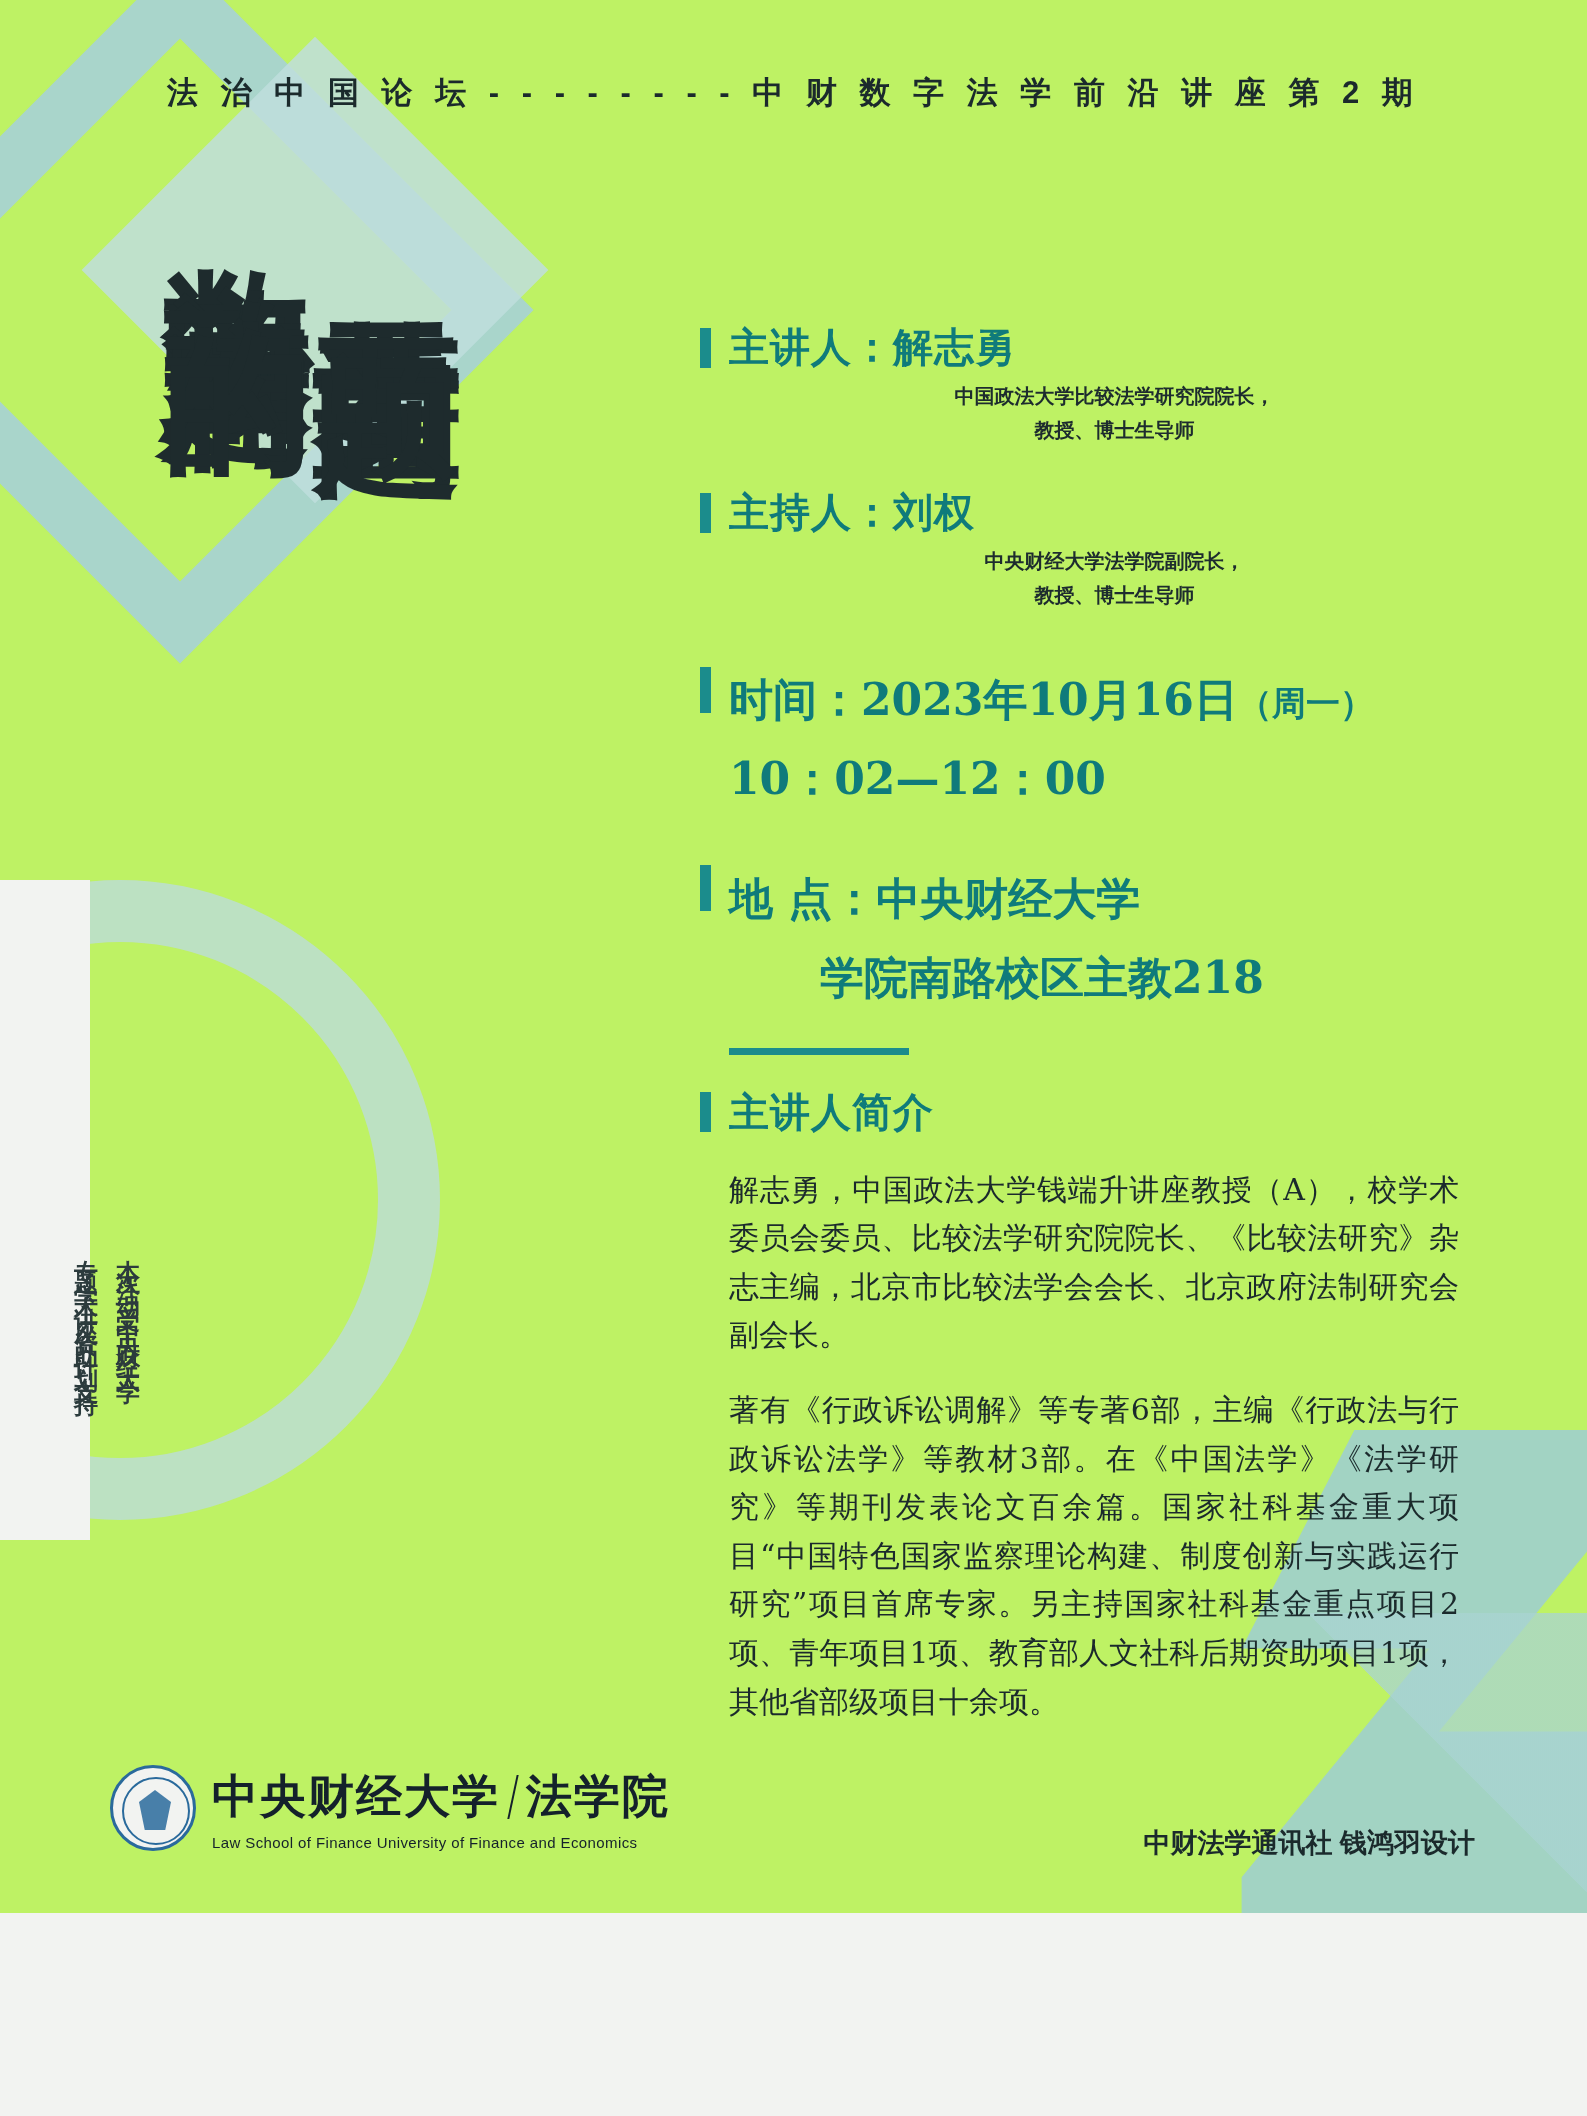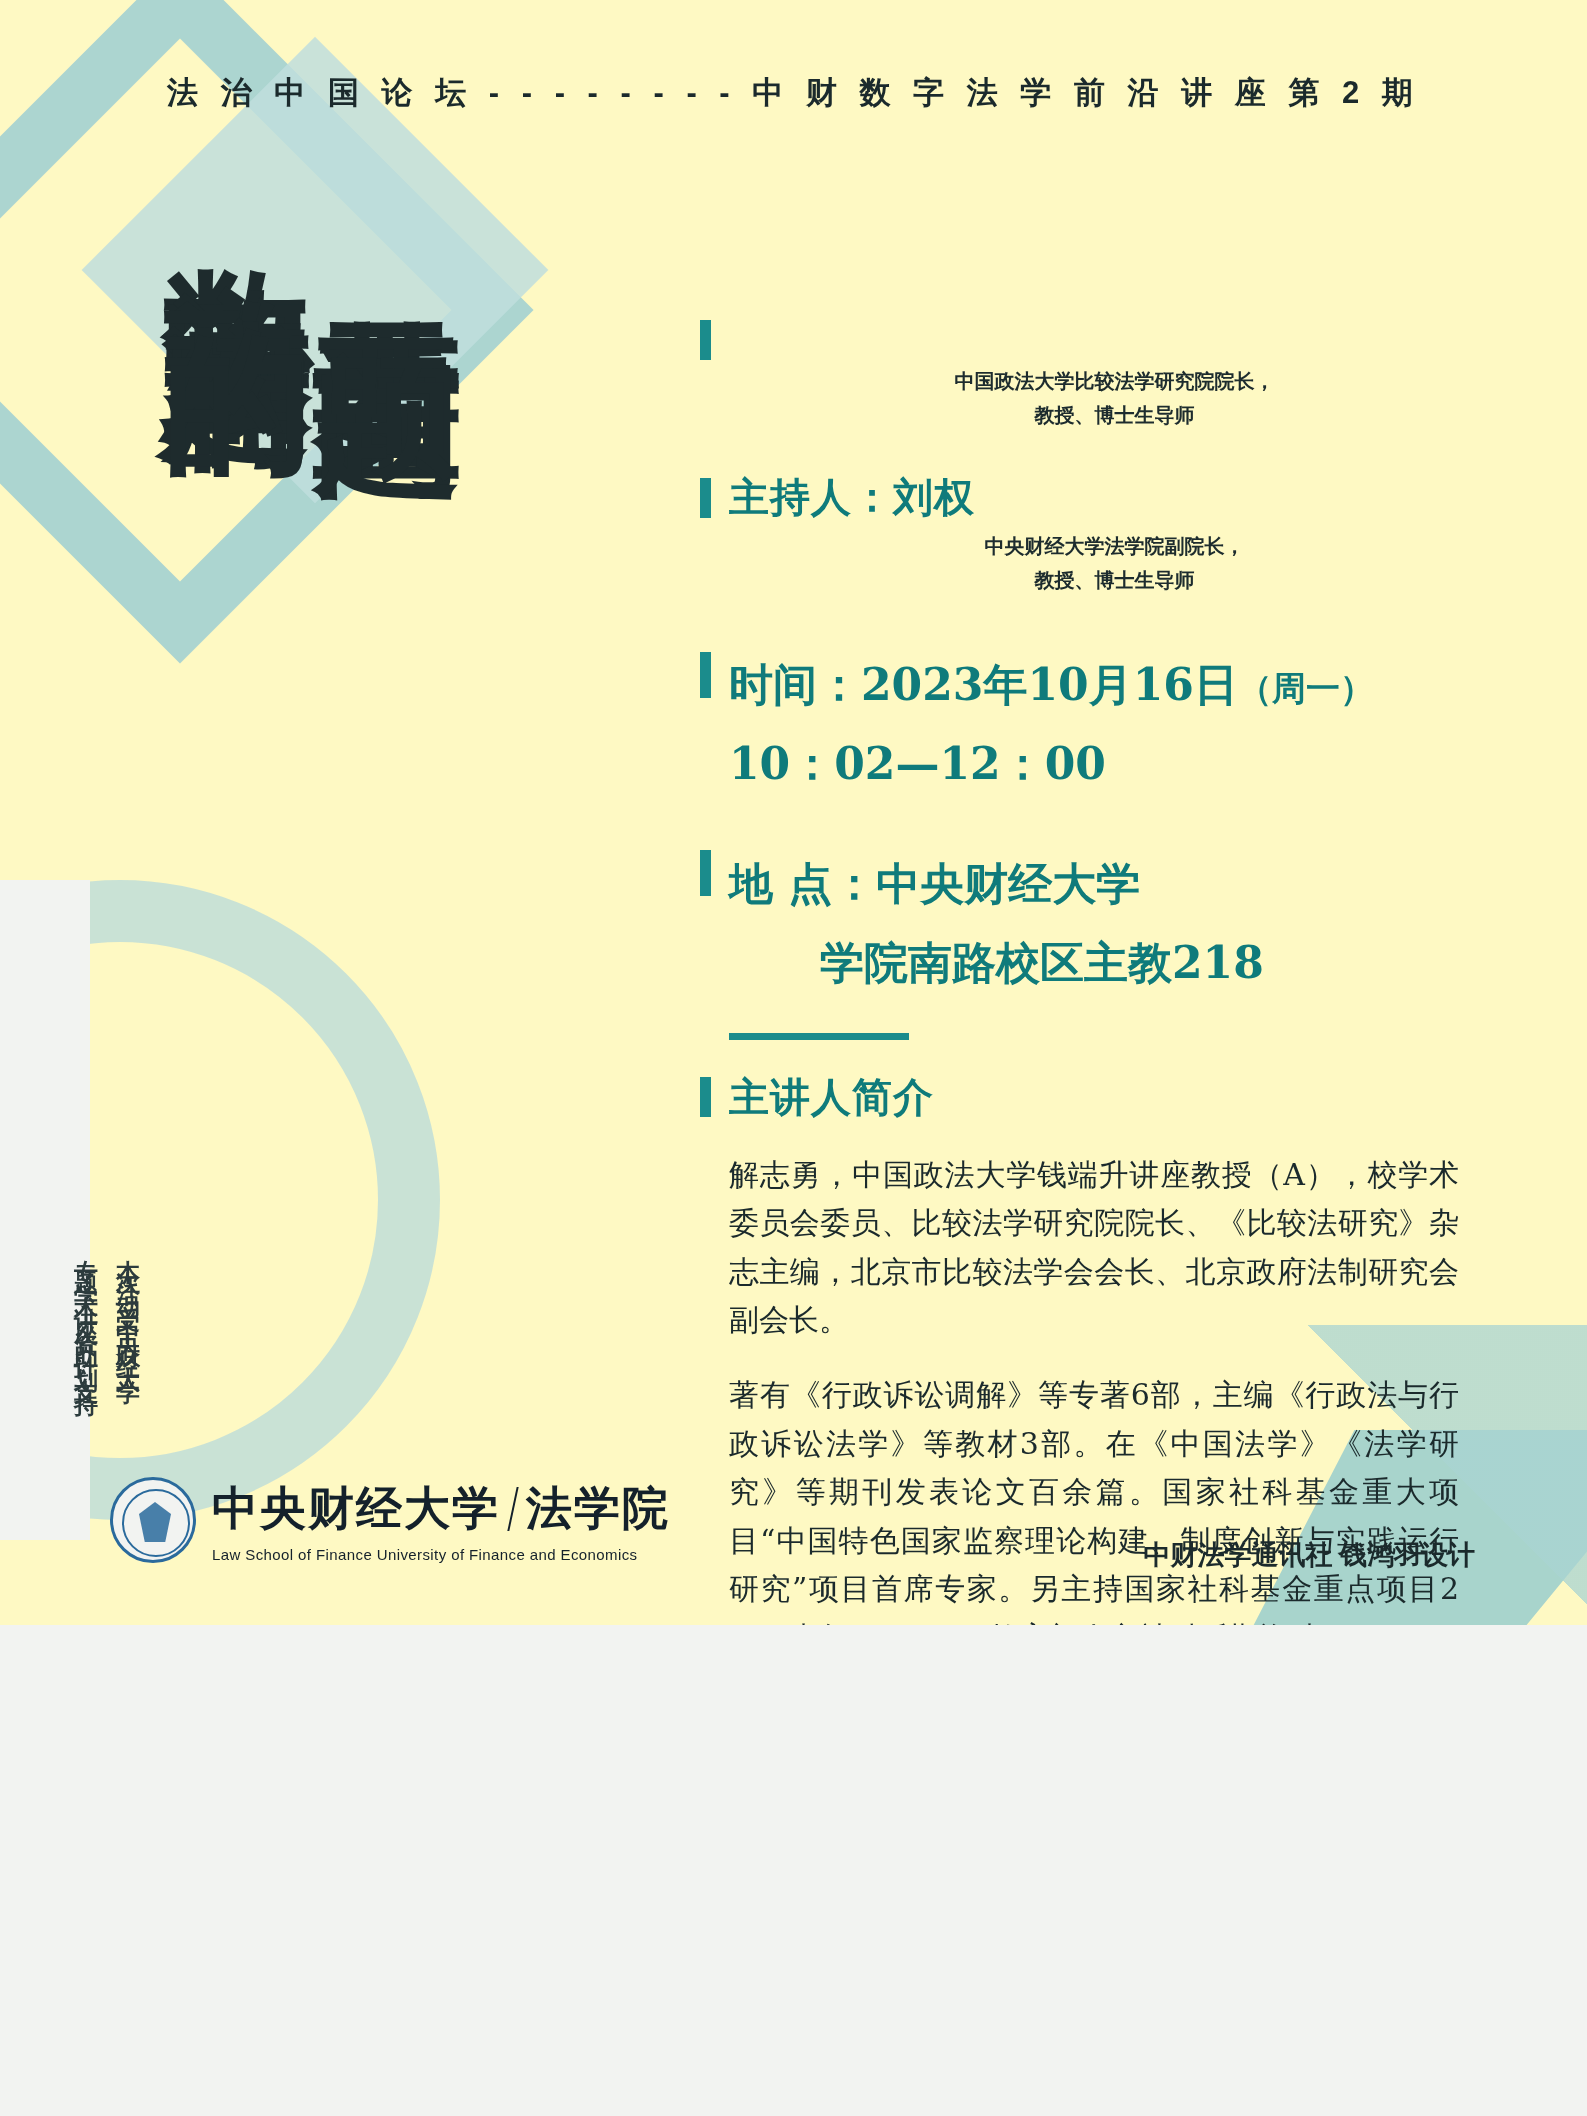--- a/index.html
+++ b/index.html
@@ -4,22 +4,22 @@
 <style>
   * { box-sizing: border-box; margin: 0; padding: 0; }
   html, body {
     width: 1587px; height: 2116px;
     background: #f2f3f1;
     font-family: "Liberation Sans", sans-serif;
     overflow: hidden;
   }
   #poster {
     position: relative;
-    width: 1587px; height: 1625px;
-    background: #fef9c3;
+    width: 1587px; height: 1913px;
+    background: #bef264;
     overflow: hidden;
   }
 
   
   .deco { position: absolute; pointer-events: none; }
 
   .diamond-outline {
     left: -70px; top: 60px;
     width: 500px; height: 500px;
     border: 58px solid #a8d3d1;
@@ -266,20 +266,21 @@
       <div class="vnote">本次活动受中央财经大学</div>
       <div class="vnote">专题学术讲座资助计划支持</div>
     </div>
   </div>
 
   <div class="right">
 
     <div class="block">
       <div class="bar-head">
         <span class="bar"></span>
+        <span class="txt">主讲人：解志勇</span>
       </div>
       <div class="sub">中国政法大学比较法学研究院院长，</div>
       <div class="sub">教授、博士生导师</div>
     </div>
 
     <div class="block">
       <div class="bar-head">
         <span class="bar"></span>
         <span class="txt">主持人：刘权</span>
       </div>

